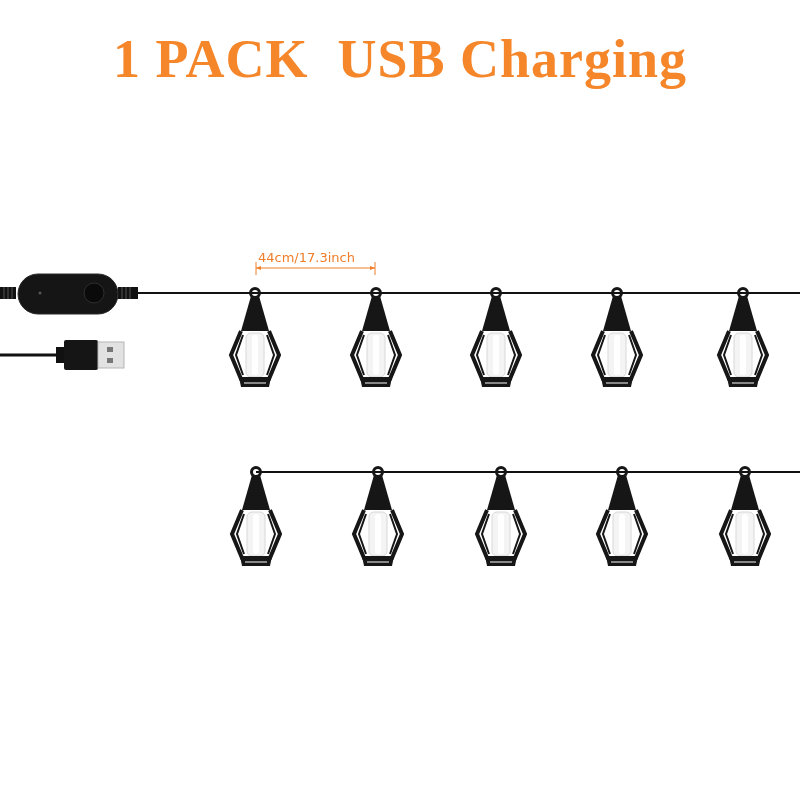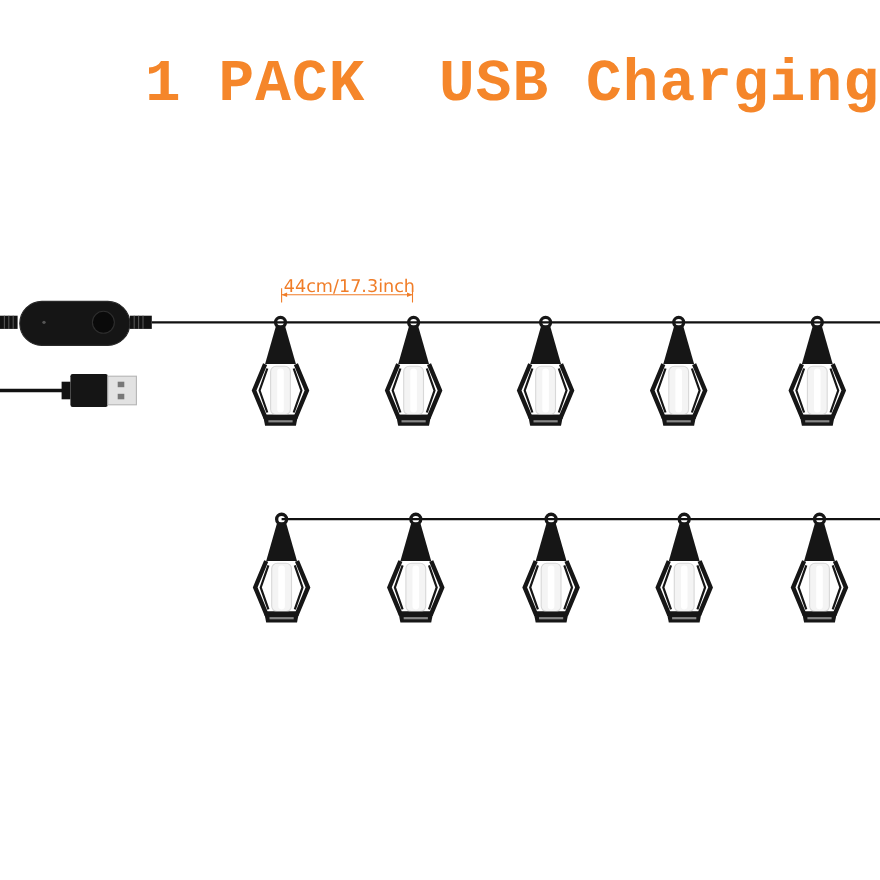--- a/index.html
+++ b/index.html
@@ -1,24 +1,24 @@
 <!DOCTYPE html>
 <html><head>
 <meta charset="utf-8">
 <style>
   html, body { margin:0; padding:0; background:#ffffff; }
   body { width:800px; height:800px; position:relative; overflow:hidden; font-family:"Liberation Sans", sans-serif; }
   .title {
-    position:absolute; left:0; top:28px; width:800px; text-align:right;
-    font-family:Liberation Mono, monospace; font-weight:bold; font-size:54px;
-    color:#f5862a; letter-spacing:1px; white-space:pre;margin-top:19px;
+    position:absolute; left:0; top:28px; width:800px; text-align:center;
+    font-family:Liberation Serif, serif; font-weight:bold; font-size:54px;
+    color:#f5862a; letter-spacing:1px; white-space:pre;
   }
   .scene { position:absolute; left:0; top:0; }
   .dim-label {
-    position:absolute; left:258px; top:250px; font-size:16px;
+    position:absolute; left:258px; top:250px; font-size:13px;
     color:#f07d28; font-family:"DejaVu Sans", sans-serif;
   }
 </style>
 </head>
 <body>
 
 <div class="title">1 PACK  USB Charging</div>
 
 <svg class="scene" width="800" height="800" viewBox="0 0 800 800">
   <defs>

